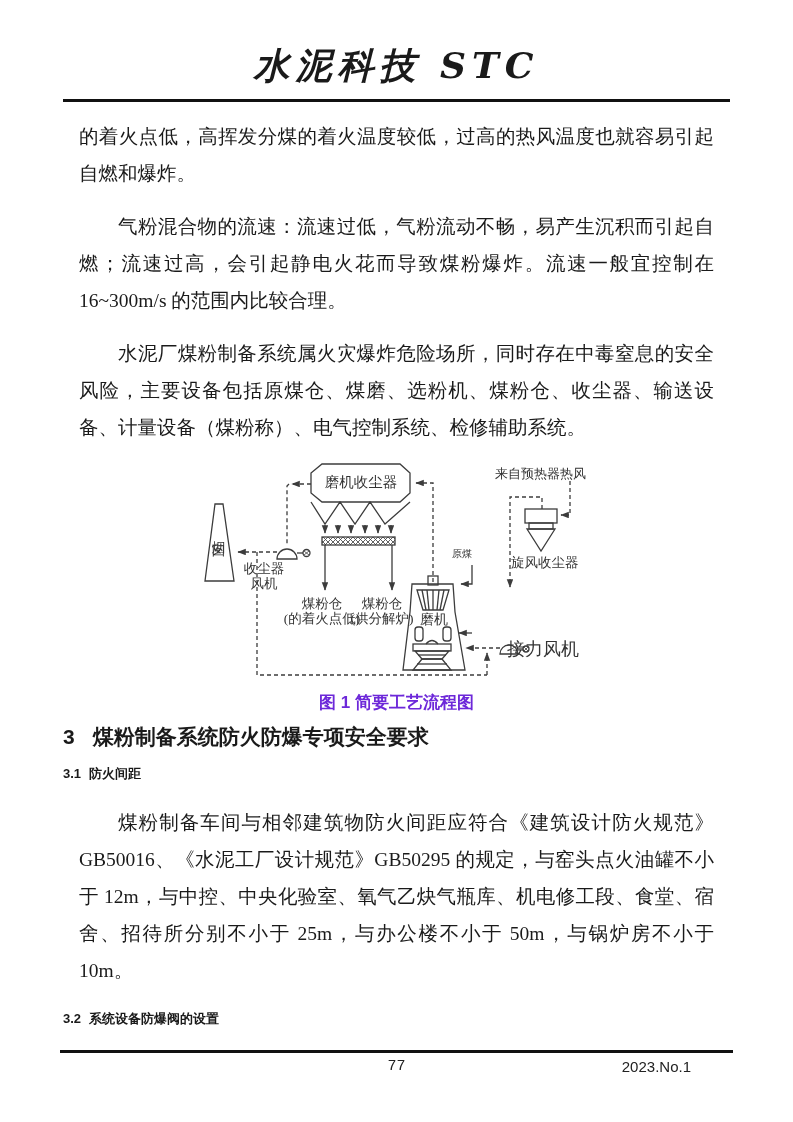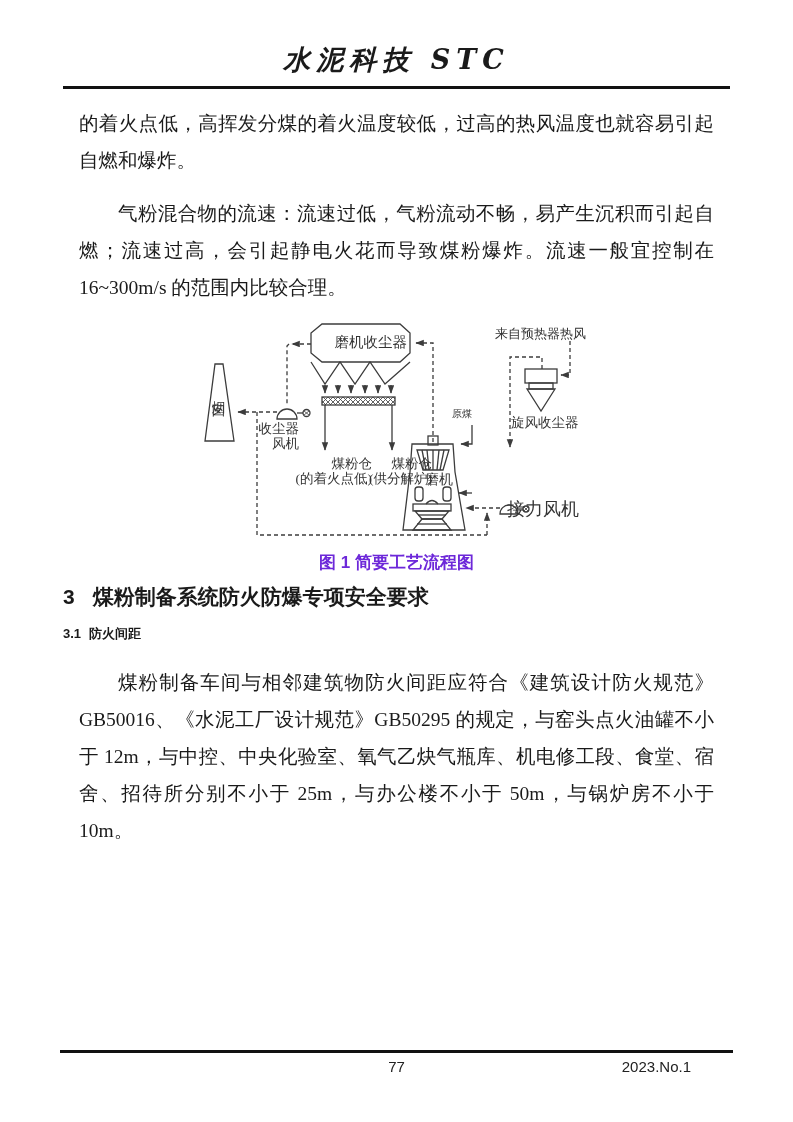--- a/index.html
+++ b/index.html
@@ -9,42 +9,42 @@
     background:#ffffff;
     margin:0 auto;
     overflow:hidden;
     color:#1a1a1a;
     font-family:"Liberation Serif","DejaVu Serif",serif;
   }
   .content{position:absolute;left:63px;right:63px;top:0;}
   .journal-header{
     padding-top:42px;
     text-align:center;
-    font-size:27px;
+    font-size:36px;
     font-weight:bold;
     font-style:italic;
     letter-spacing:6px;
     font-family:"DejaVu Serif","Liberation Serif",serif;
   }
   .header-rule{border:none;border-top:3px solid #111;margin:8px 0 0 0;}
   .body-text{font-size:19.5px;line-height:37px;text-align:justify;}
   .body-text p{margin:16px;}
   .indent2{text-indent:2em;}
   .indent1{text-indent:0.9em;}
 
   
   .figure{position:relative;height:225px;margin-top:2px;}
   .figure svg{position:absolute;left:0;top:0;}
   .dlabel{
     position:absolute;
     font-size:13.5px;line-height:15px;
     color:#333;white-space:nowrap;
     font-family:"Liberation Serif","DejaVu Serif",serif;
   }
-  .dlabel.center{text-align:right;white-space:normal;}
+  .dlabel.center{text-align:center;white-space:normal;}
   .vert{writing-mode:vertical-rl;letter-spacing:3px;}
   .fig-caption{
     text-align:center;
     font-size:17px;font-weight:600;
     font-family:"Liberation Sans","DejaVu Sans",sans-serif;
     margin-top:4px;color:#6d28d9;
   }
 
   
   .h1{
@@ -61,35 +61,36 @@
   .h2 .num{margin-right:8px;}
   .after-h{margin-top:5px;}
 
   
   .footer{
     position:absolute;left:60px;right:60px;top:1050px;
     border-top:3px solid #111;
     font-family:"Liberation Sans","DejaVu Sans",sans-serif;
     font-size:15px;color:#222;
   }
-  .footer .pageno{position:absolute;left:0;right:0;top:5px;text-align:center;}
+  .footer .pageno{position:absolute;left:0;right:0;top:5px;text-align:center;font-family:Liberation Mono, monospace;}
   .footer .issue{position:absolute;right:42px;top:5px;}
 </style>
 </head>
 <body>
 
 <div class="page">
   <div class="content">
 
     <div class="journal-header">水泥科技 STC</div>
     <hr class="header-rule">
 
     <div class="body-text">
       <p>的着火点低，高挥发分煤的着火温度较低，过高的热风温度也就容易引起自燃和爆炸。</p>
       <p class="indent2">气粉混合物的流速：流速过低，气粉流动不畅，易产生沉积而引起自燃；流速过高，会引起静电火花而导致煤粉爆炸。流速一般宜控制在 16~300m/s 的范围内比较合理。</p>
+      <p class="indent2">水泥厂煤粉制备系统属火灾爆炸危险场所，同时存在中毒窒息的安全风险，主要设备包括原煤仓、煤磨、选粉机、煤粉仓、收尘器、输送设备、计量设备（煤粉称）、电气控制系统、检修辅助系统。</p>
     </div>
 
     <div class="figure">
       <svg width="660" height="225" viewBox="0 0 660 225">
         <defs>
           <marker id="arr" markerWidth="7" markerHeight="6" refX="6" refY="2.5" orient="auto">
             <path d="M0,0 L6.5,2.5 L0,5 z" fill="#3c3c3c"></path>
           </marker>
           <pattern id="hatch" width="5" height="5" patternUnits="userSpaceOnUse">
             <path d="M0,5 L5,0 M0,0 L5,5" stroke="#3c3c3c" stroke-width="0.8"></path>
@@ -201,20 +202,23 @@
       <span class="num">3</span><span>煤粉制备系统防火防爆专项安全要求</span>
     </div>
 
     <div class="h2">
       <span class="num">3.1</span><span>防火间距</span>
     </div>
     <div class="body-text after-h">
       <p class="indent2">煤粉制备车间与相邻建筑物防火间距应符合《建筑设计防火规范》GB50016、《水泥工厂设计规范》GB50295 的规定，与窑头点火油罐不小于 12m，与中控、中央化验室、氧气乙炔气瓶库、机电修工段、食堂、宿舍、招待所分别不小于 25m，与办公楼不小于 50m，与锅炉房不小于 10m。</p>
     </div>
 
+    <div class="h2">
+      <span class="num">3.2</span><span>系统设备防爆阀的设置</span>
+    </div>
 
   </div>
 
   <div class="footer">
     <div class="pageno">77</div>
     <div class="issue">2023.No.1</div>
   </div>
 </div>
 
 </body></html>

